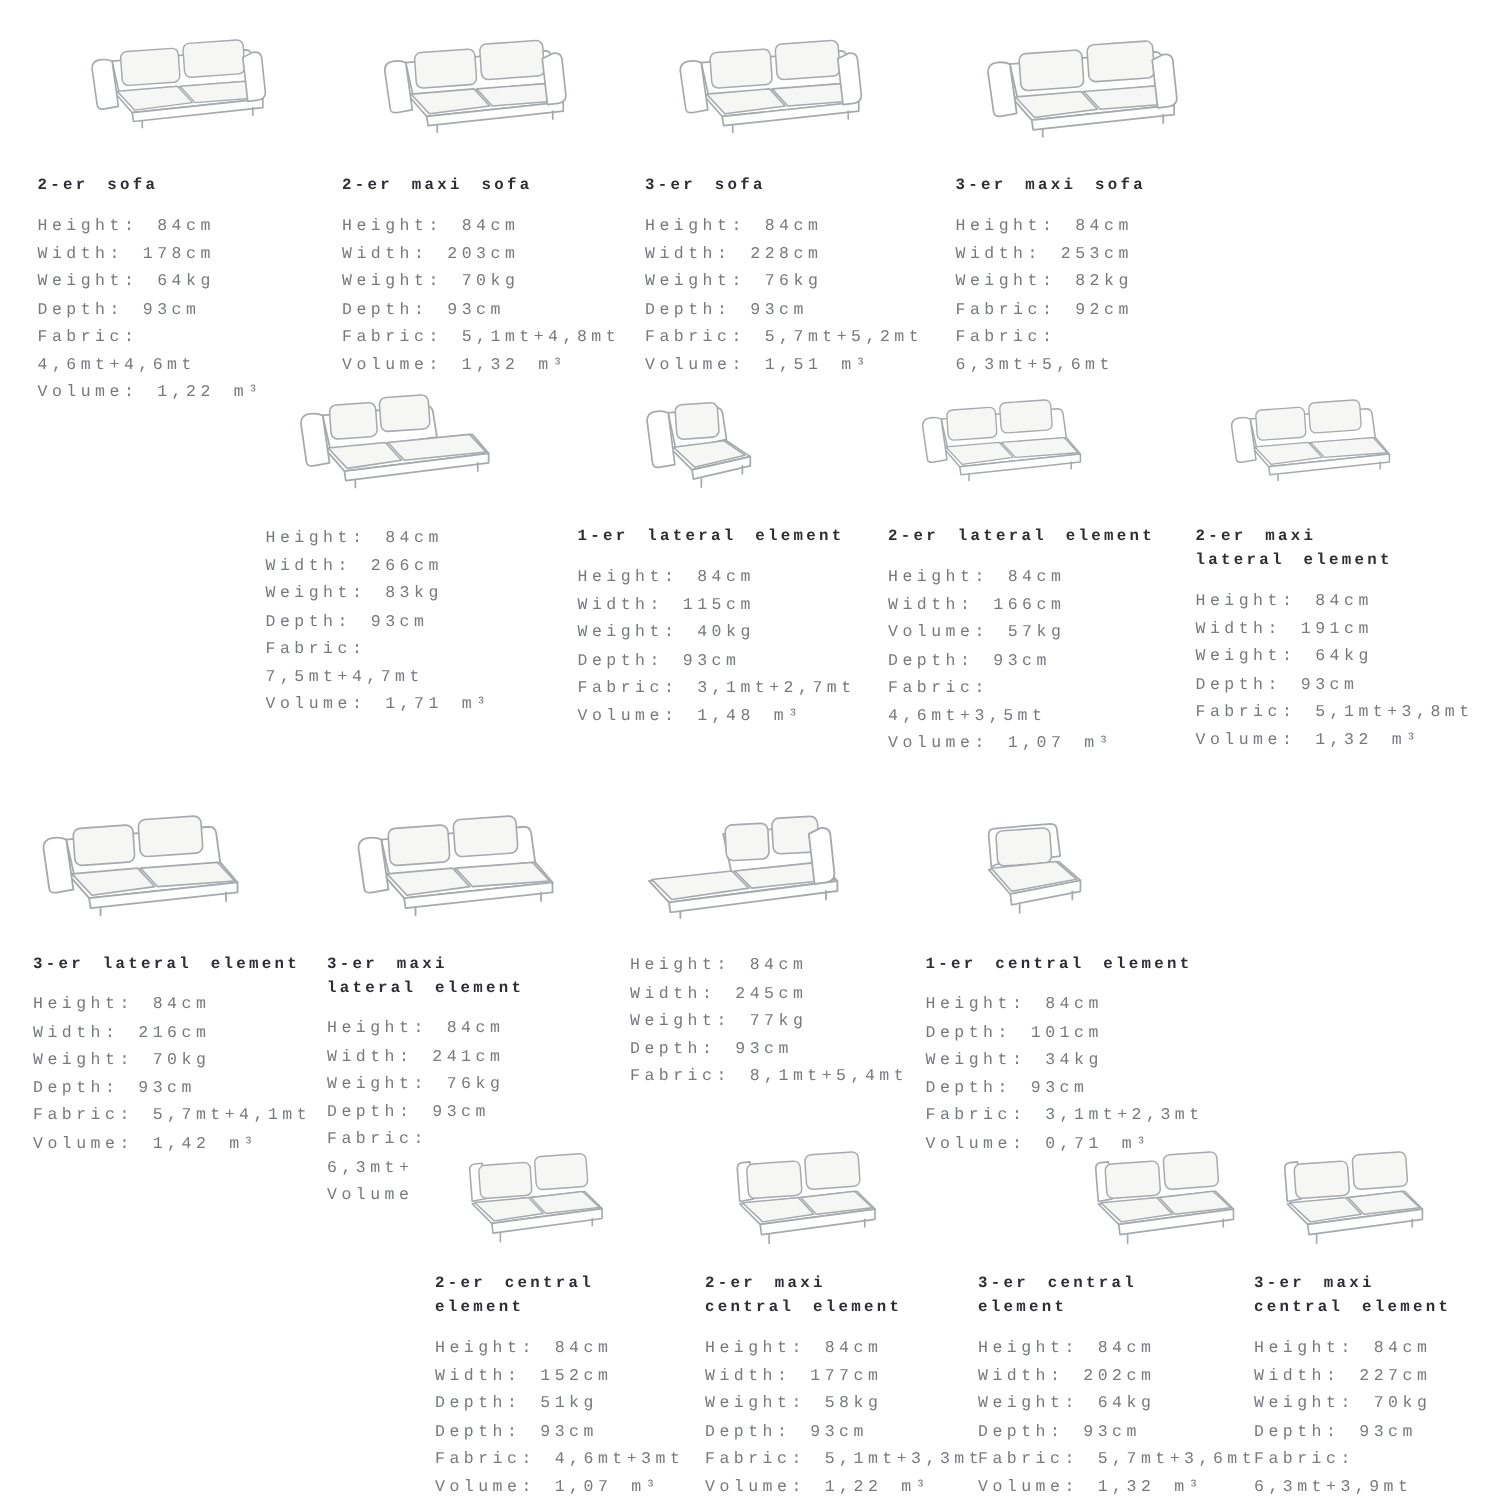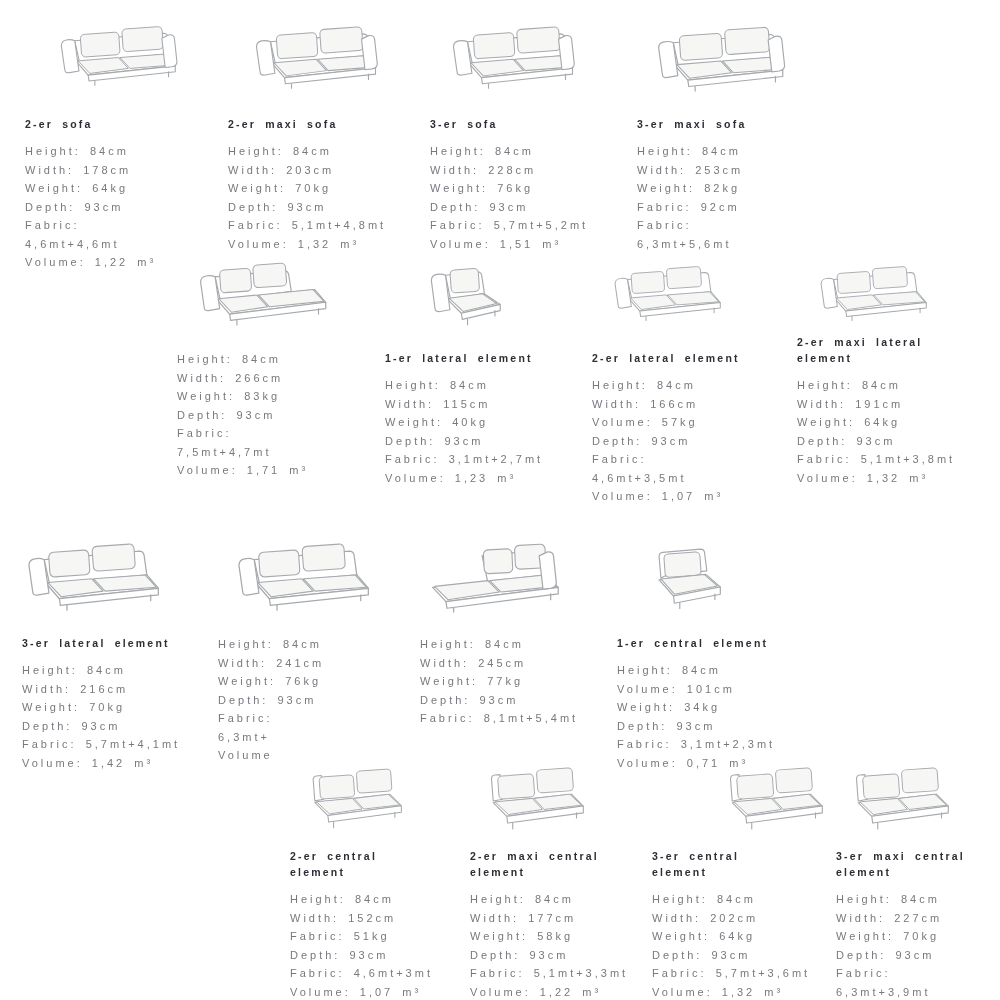--- a/index.html
+++ b/index.html
@@ -1,20 +1,20 @@
 <!DOCTYPE html>
 <html><head>
 <meta charset="utf-8">
 <style>
   html,body{margin:0;padding:0;}
   body{
     position:relative;width:1000px;height:1000px;background:#ffffff;
     font-family:"Liberation Sans","DejaVu Sans",sans-serif;overflow:hidden;
   }
-  .spec{position:absolute;}
+  .spec{position:absolute;font-family:Liberation Mono, monospace;}
   .spec h3{
     margin:0 0 10px 0;font-size:10.5px;font-weight:700;color:#2d2d34;
     letter-spacing:2.2px;word-spacing:4px;line-height:16px;
   }
   .spec .ln{
     font-size:11px;color:#76797e;letter-spacing:3px;word-spacing:3px;
     line-height:18.5px;white-space:nowrap;
   }
   .draw{position:absolute;}
   svg .w{fill:#ffffff;stroke:#a6a9ad;stroke-width:1.3;stroke-linejoin:round;}
@@ -213,36 +213,36 @@
     </div>
 </div>
 <div class="spec" style="left:385px;top:350px;width:200px">
   <h3>1-er lateral element</h3>
   <div>
       <div class="ln">Height: 84cm</div>
       <div class="ln">Width: 115cm</div>
       <div class="ln">Weight: 40kg</div>
       <div class="ln">Depth: 93cm</div>
       <div class="ln">Fabric: 3,1mt+2,7mt</div>
-      <div class="ln">Volume: 1,23 m³</div>
+      <div class="ln">Volume: 1,48 m³</div>
     </div>
 </div>
 <div class="spec" style="left:592px;top:350px;width:200px">
   <h3>2-er lateral element</h3>
   <div>
       <div class="ln">Height: 84cm</div>
       <div class="ln">Width: 166cm</div>
       <div class="ln">Volume: 57kg</div>
       <div class="ln">Depth: 93cm</div>
       <div class="ln">Fabric:</div>
       <div class="ln">4,6mt+3,5mt</div>
       <div class="ln">Volume: 1,07 m³</div>
     </div>
 </div>
-<div class="spec" style="left:797px;top:334px;width:148px">
+<div class="spec" style="left:797px;top:350px;width:148px">
   <h3>2-er maxi lateral element</h3>
   <div>
       <div class="ln">Height: 84cm</div>
       <div class="ln">Width: 191cm</div>
       <div class="ln">Weight: 64kg</div>
       <div class="ln">Depth: 93cm</div>
       <div class="ln">Fabric: 5,1mt+3,8mt</div>
       <div class="ln">Volume: 1,32 m³</div>
     </div>
 </div>
@@ -265,20 +265,21 @@
   <div>
       <div class="ln">Height: 84cm</div>
       <div class="ln">Width: 216cm</div>
       <div class="ln">Weight: 70kg</div>
       <div class="ln">Depth: 93cm</div>
       <div class="ln">Fabric: 5,7mt+4,1mt</div>
       <div class="ln">Volume: 1,42 m³</div>
     </div>
 </div>
 <div class="spec" style="left:218px;top:635px;width:148px">
+  <h3>3-er maxi lateral element</h3>
   <div>
       <div class="ln">Height: 84cm</div>
       <div class="ln">Width: 241cm</div>
       <div class="ln">Weight: 76kg</div>
       <div class="ln">Depth: 93cm</div>
       <div class="ln">Fabric:</div>
       <div class="ln">6,3mt+</div>
       <div class="ln">Volume</div>
     </div>
 </div>
@@ -288,21 +289,21 @@
       <div class="ln">Width: 245cm</div>
       <div class="ln">Weight: 77kg</div>
       <div class="ln">Depth: 93cm</div>
       <div class="ln">Fabric: 8,1mt+5,4mt</div>
     </div>
 </div>
 <div class="spec" style="left:617px;top:635px;width:200px">
   <h3>1-er central element</h3>
   <div>
       <div class="ln">Height: 84cm</div>
-      <div class="ln">Volume: 101cm</div>
+      <div class="ln">Depth: 101cm</div>
       <div class="ln">Weight: 34kg</div>
       <div class="ln">Depth: 93cm</div>
       <div class="ln">Fabric: 3,1mt+2,3mt</div>
       <div class="ln">Volume: 0,71 m³</div>
     </div>
 </div>
 
 <svg class="draw" style="left:305px;top:760px" width="98" height="76">
     <use href="#sym-central"></use>
   </svg>
@@ -314,21 +315,21 @@
   </svg>
 <svg class="draw" style="left:848px;top:760px" width="102" height="76">
     <use href="#sym-central"></use>
   </svg>
 
 <div class="spec" style="left:290px;top:848px;width:122px">
   <h3>2-er central element</h3>
   <div>
       <div class="ln">Height: 84cm</div>
       <div class="ln">Width: 152cm</div>
-      <div class="ln">Fabric: 51kg</div>
+      <div class="ln">Depth: 51kg</div>
       <div class="ln">Depth: 93cm</div>
       <div class="ln">Fabric: 4,6mt+3mt</div>
       <div class="ln">Volume: 1,07 m³</div>
     </div>
 </div>
 <div class="spec" style="left:470px;top:848px;width:150px">
   <h3>2-er maxi central element</h3>
   <div>
       <div class="ln">Height: 84cm</div>
       <div class="ln">Width: 177cm</div>

